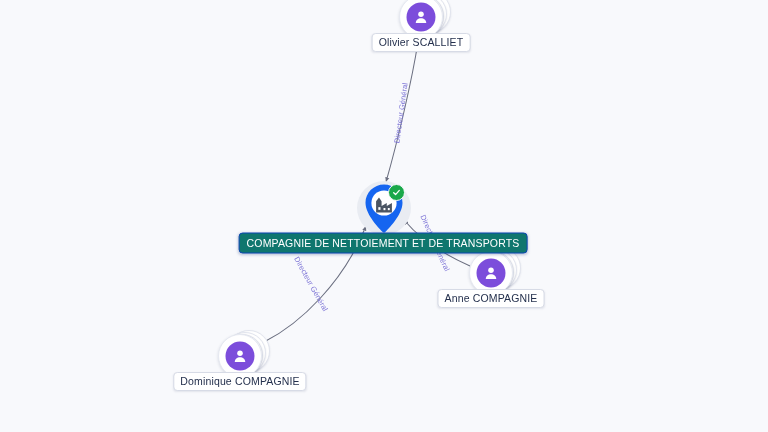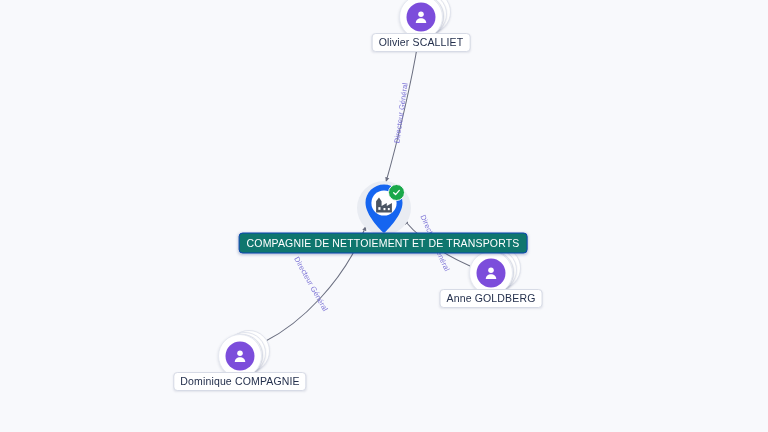--- a/index.html
+++ b/index.html
@@ -119,21 +119,21 @@
     <div class="stack s2"></div>
     <div class="stack s3"></div>
     <div class="avatar-disc"></div>
     <div class="avatar">
       <svg viewBox="0 0 24 24" xmlns="http://www.w3.org/2000/svg">
         <circle cx="12" cy="8" r="3.9" fill="#ffffff"></circle>
         <path d="M4.6 20.5c0-4.1 3.3-6.6 7.4-6.6s7.4 2.5 7.4 6.6z" fill="#ffffff"></path>
       </svg>
     </div>
   </div>
-  <div class="name-pill">Anne GOLDBERG</div>
+  <div class="name-pill">Anne COMPAGNIE</div>
 </div>
 
 <div class="node" style="left:240px;top:356px;">
   <div class="avatar-wrap">
     <div class="stack s1"></div>
     <div class="stack s2"></div>
     <div class="stack s3"></div>
     <div class="avatar-disc"></div>
     <div class="avatar">
       <svg viewBox="0 0 24 24" xmlns="http://www.w3.org/2000/svg">

